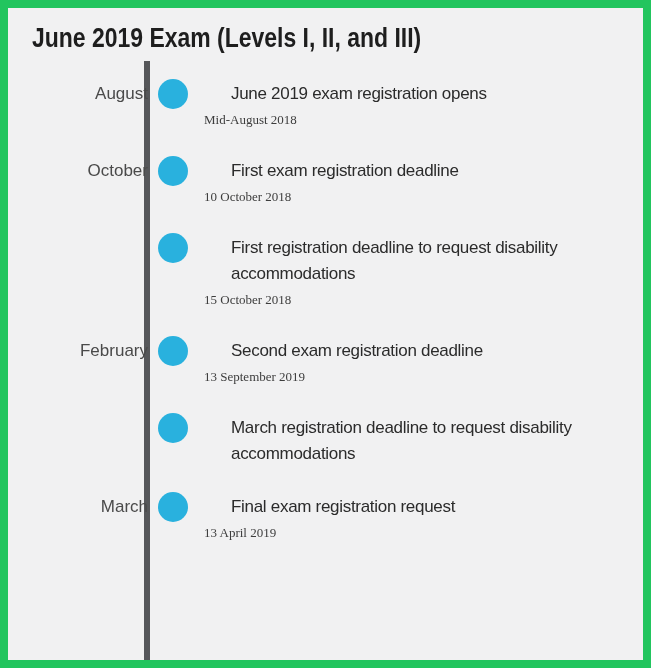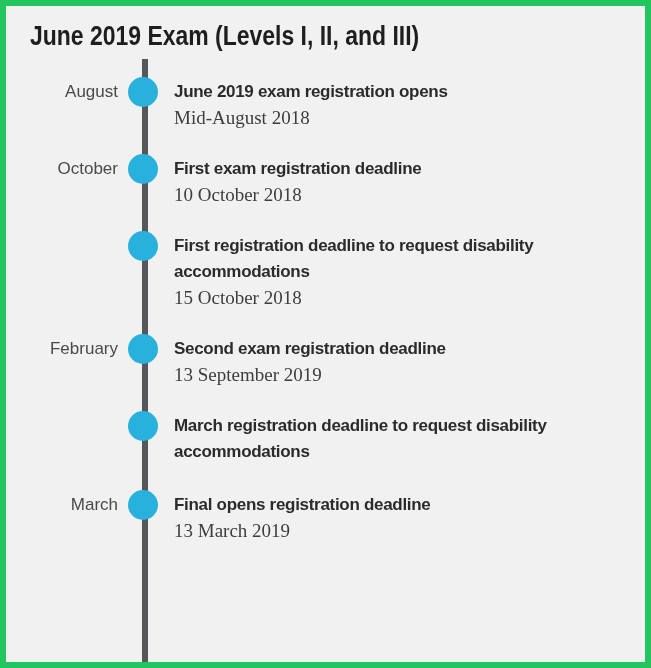--- a/index.html
+++ b/index.html
@@ -5,21 +5,21 @@
   html, body {
     margin: 0;
     padding: 0;
     background: #ffffff;
     font-family: "Liberation Sans", sans-serif;
   }
   .card {
     box-sizing: border-box;
     width: 651px;
     height: 668px;
-    border: 6px solid #22c55e;
+    border: 8px solid #22c55e;
     background: #f1f1f2;
     overflow: hidden;
     display: flex;
     flex-direction: column;
   }
   .heading {
     margin: 14px 24px 0 24px;
     font-size: 28px;
     line-height: 32px;
     font-weight: bold;
@@ -37,20 +37,21 @@
     position: absolute;
     left: 136px;
     top: 0;
     bottom: 0;
     width: 6px;
     background: #56575a;
   }
   .rows {
     position: relative;
     padding-top: 20px;
+    padding-left: 28px;
   }
   .row {
     display: flex;
     align-items: flex-start;
     margin-bottom: 27px;
   }
   .month {
     flex: 0 0 112px;
     text-align: right;
     font-size: 17px;
@@ -63,28 +64,29 @@
     margin: -2px 0 0 10px;
     border-radius: 50%;
     background: #29b1de;
   }
   .content {
     margin-left: 16px;
     max-width: 470px;
   }
   .event-title {
     font-size: 17px;
-    font-weight: bold;
+    font-weight: normal;
     line-height: 26px;
     letter-spacing: -0.3px;
     color: #2b2b2b;
+    margin-left: 27px;
   }
   .event-date {
     font-family: "Liberation Serif", serif;
-    font-size: 19px;
+    font-size: 13px;
     line-height: 22px;
     margin-top: 2px;
     color: #3d3d3d;
   }
 </style>
 </head>
 <body>
 
 <div class="card">
 
@@ -136,21 +138,21 @@
         <div class="dot"></div>
         <div class="content">
           <div class="event-title">March registration deadline to request disability accommodations</div>
         </div>
       </div>
 
       <div class="row">
         <div class="month">March</div>
         <div class="dot"></div>
         <div class="content">
-          <div class="event-title">Final opens registration deadline</div>
-          <div class="event-date">13 March 2019</div>
+          <div class="event-title">Final exam registration request</div>
+          <div class="event-date">13 April 2019</div>
         </div>
       </div>
 
 
     </div>
   </div>
 </div>
 
 </body></html>

